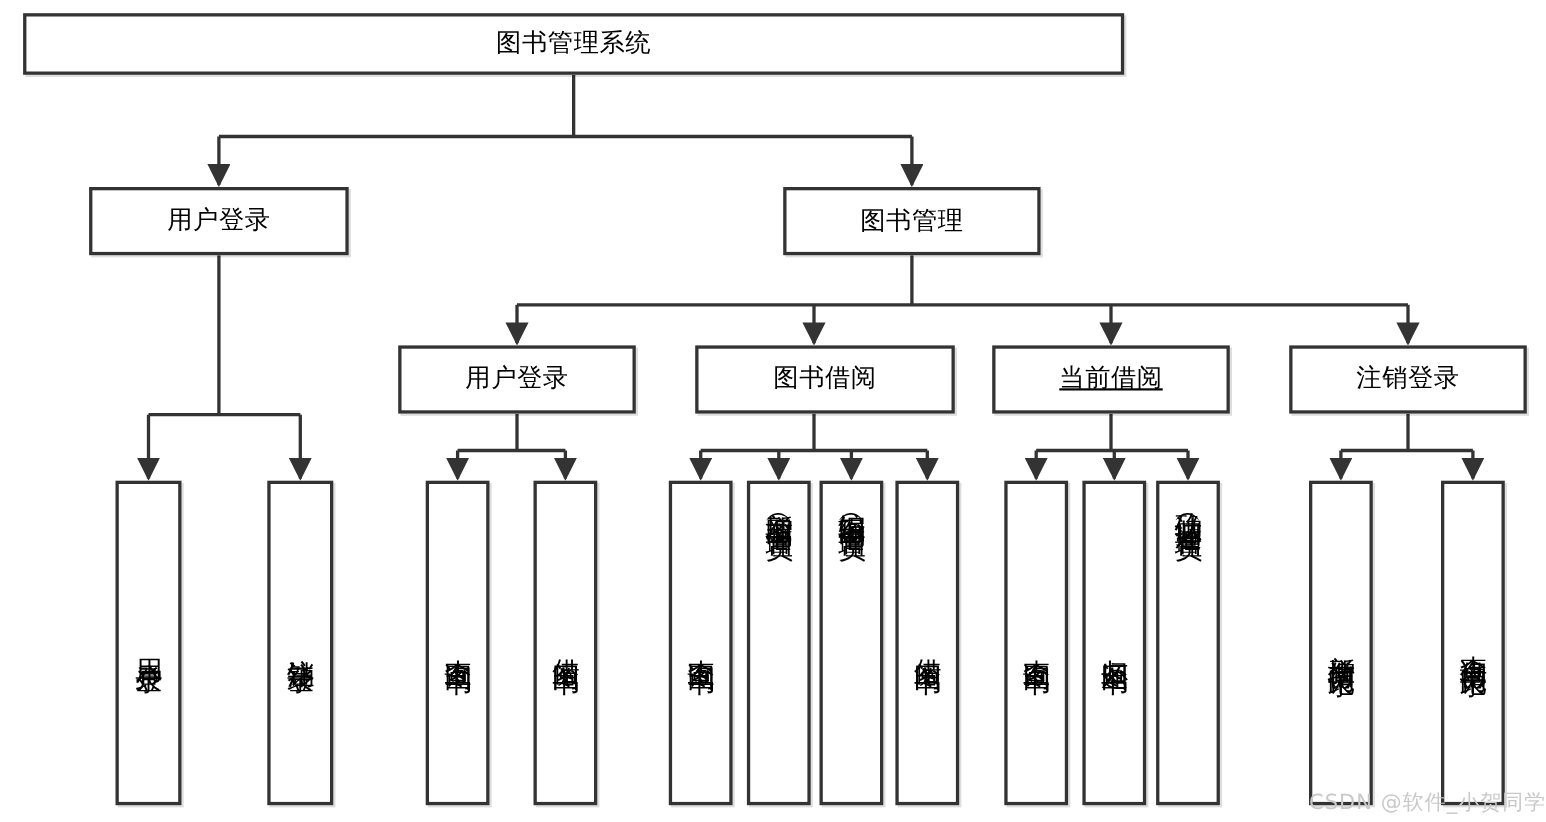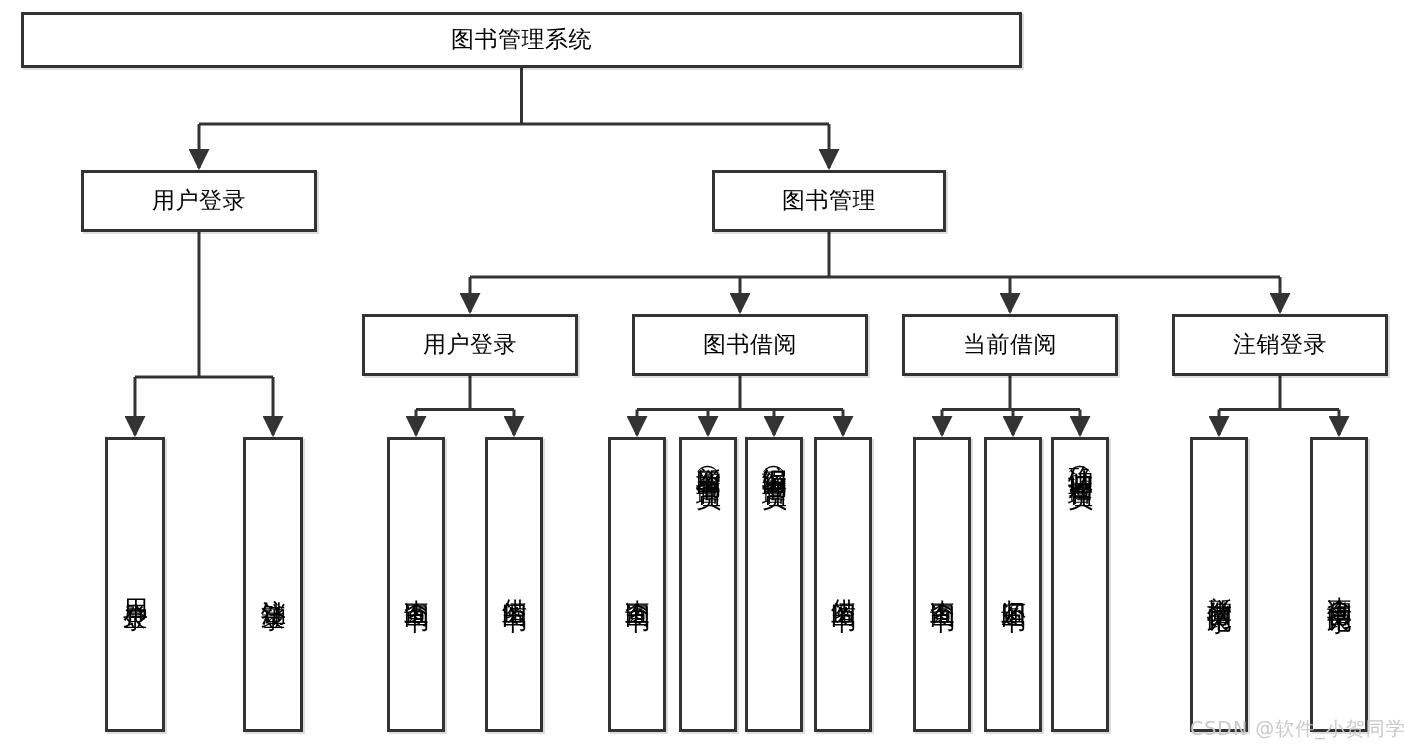--- a/index.html
+++ b/index.html
@@ -126,21 +126,21 @@
       </div>
       <div class="node h" style="left: 712px; top: 170px; width: 234px; height: 62px; border-color: rgb(51, 51, 51); background: rgb(255, 255, 255);">
         <span class="label" style="color: rgb(0, 0, 0); font-family: Liberation Serif, serif;">图书管理</span>
       </div>
       <div class="node h" style="left: 362px; top: 314px; width: 216px; height: 62px; border-color: rgb(51, 51, 51); background: rgb(255, 255, 255);">
         <span class="label" style="color: rgb(0, 0, 0);">用户登录</span>
       </div>
       <div class="node h" style="left: 632px; top: 314px; width: 236px; height: 62px; border-color: rgb(51, 51, 51); background: rgb(255, 255, 255);">
         <span class="label" style="color: rgb(0, 0, 0);">图书借阅</span>
       </div>
-      <div class="node h" style="left: 902px; top: 314px; width: 216px; height: 62px; border-color: rgb(51, 51, 51); background: rgb(255, 255, 255);">
+      <div class="node h" style="left: 902px; top: 314px; width: 216px; height: 62px; border-color: rgb(51, 51, 51); background: rgb(255, 255, 255); text-decoration: underline;">
         <span class="label" style="color: rgb(0, 0, 0);">当前借阅</span>
       </div>
       <div class="node h" style="left: 1172px; top: 314px; width: 216px; height: 62px; border-color: rgb(51, 51, 51); background: rgb(255, 255, 255);">
         <span class="label" style="color: rgb(0, 0, 0);">注销登录</span>
       </div>
       <div class="node v short" style="left: 105px; top: 437px; width: 60px; height: 295px; border-color: rgb(51, 51, 51); background: rgb(255, 255, 255);">
         <span class="label" style="color: rgb(0, 0, 0);">用户登录</span>
       </div>
       <div class="node v short" style="left: 243px; top: 437px; width: 60px; height: 295px; border-color: rgb(51, 51, 51); background: rgb(255, 255, 255);">
         <span class="label" style="color: rgb(0, 0, 0);">注销登录</span>

